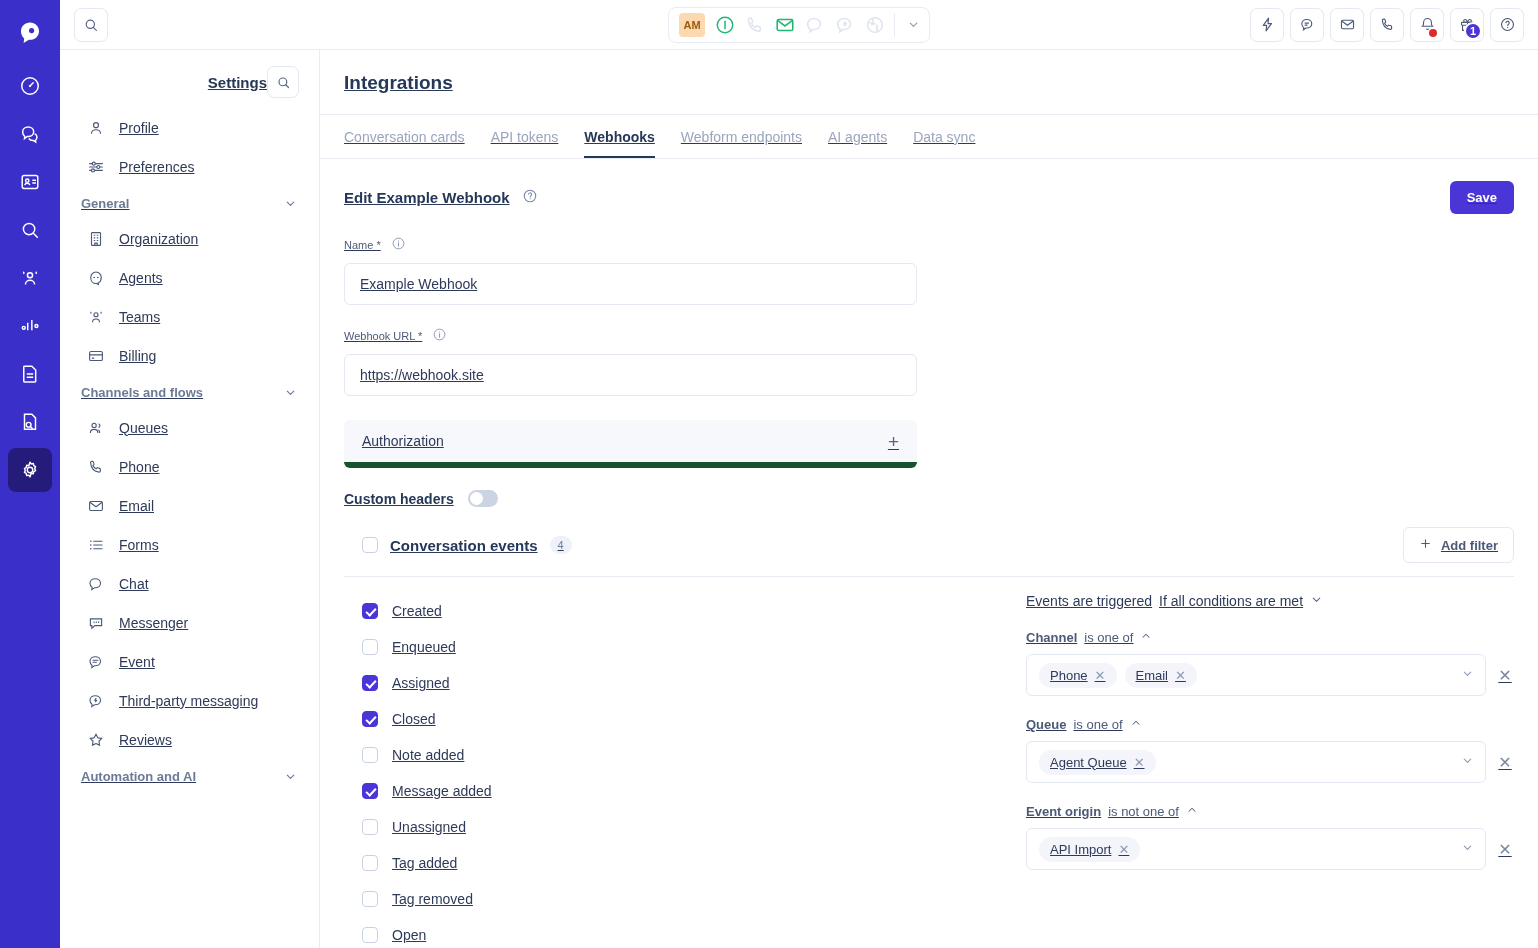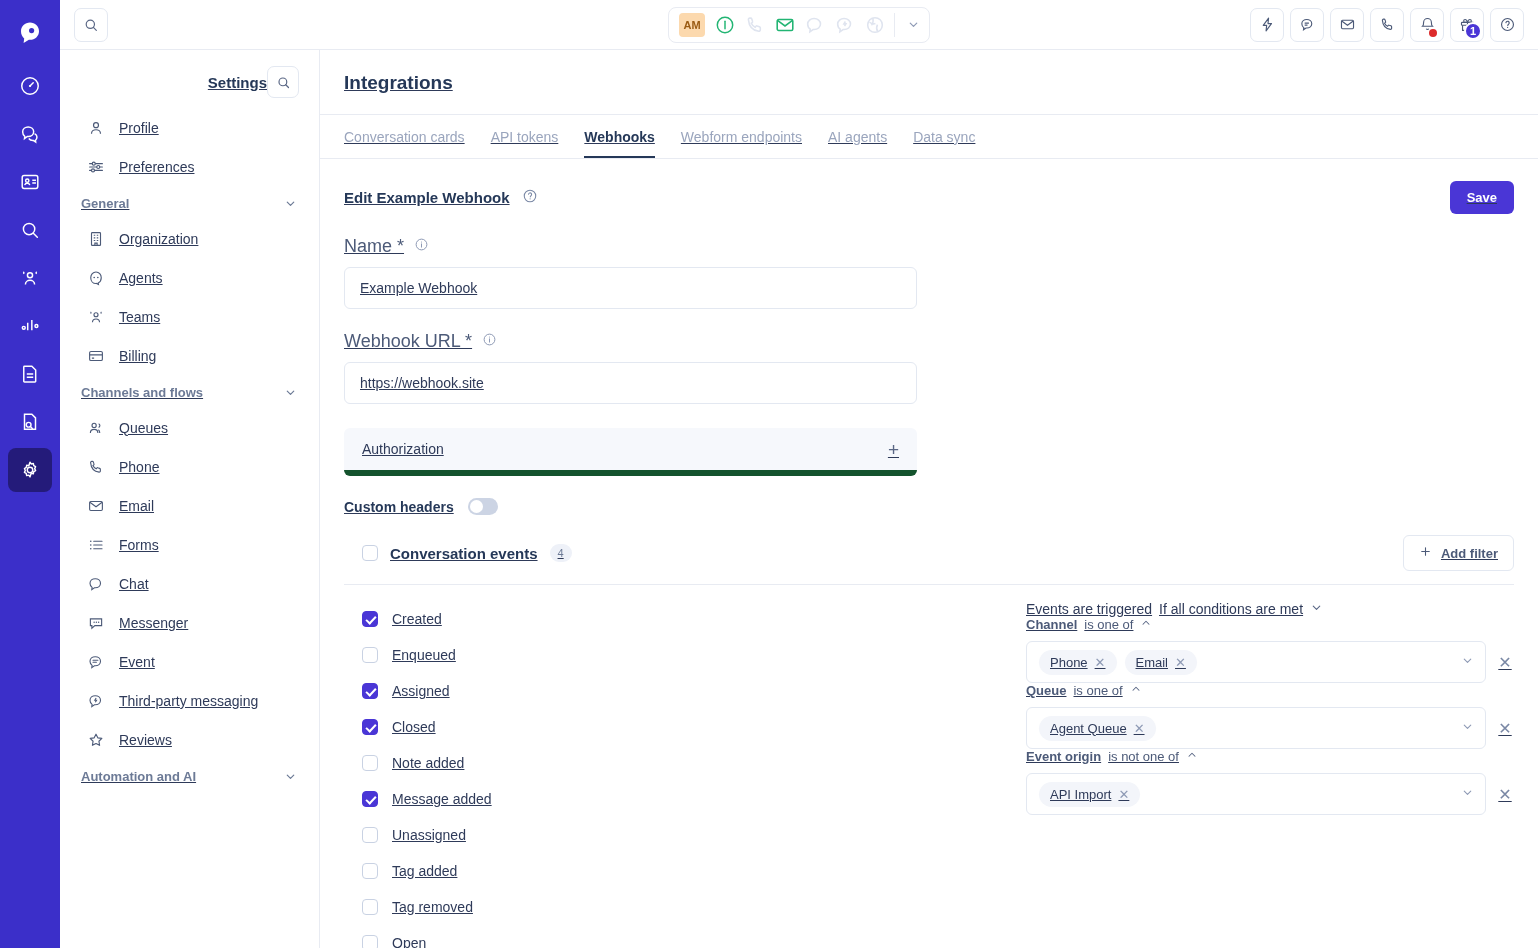--- a/index.html
+++ b/index.html
@@ -156,21 +156,21 @@
   .save-btn {
     background: #4a36d6; color: #fff; border: none;
     font-size: 13px; font-weight: bold;
     padding: 9px 17px; border-radius: 6px; cursor: pointer;
     font-family: "Liberation Sans", sans-serif;
   }
 
   .field { margin-top: 22px; }
   .field-label {
     display: flex; align-items: center; gap: 10px;
-    font-size: 18px; color: #4c5a78; margin-bottom: 10px;
+    font-size: 11px; color: #4c5a78; margin-bottom: 10px;
   }
   .inp {
     width: 573px; height: 42px;
     border: 1px solid #e3e8f1; border-radius: 6px;
     font-size: 14px; color: #2e3a59;
     padding: 0 15px;
     font-family: "Liberation Sans", sans-serif;
     background: #fff;
     display: flex; align-items: center;
   }
@@ -235,21 +235,21 @@
     content: ""; position: absolute;
     left: 4.5px; top: 1.5px; width: 4px; height: 8px;
     border: solid #fff; border-width: 0 2px 2px 0;
     transform: rotate(43deg);
   }
   .cblabel { font-size: 14px; color: #2e3a59; }
 
   
   .trig-row { display: flex; align-items: center; gap: 7px; font-size: 14px; color: #2e3a59; }
   .trig-link { text-decoration: underline; cursor: pointer; color: #2e3a59; }
-  .flt { }
+  .flt { margin-top: 21px; }
   .flt-label {
     display: flex; align-items: center; gap: 7px;
     font-size: 13px; color: #4c5a78; margin-bottom: 9px; cursor: pointer;
   }
   .flt-label b { font-weight: bold; }
   .flt-label span.op { font-weight: normal; }
   .flt-ctrl { display: flex; align-items: center; gap: 10px; }
   .sel {
     flex: 1; min-height: 42px;
     border: 1px solid #e3e8f1; border-radius: 6px;

